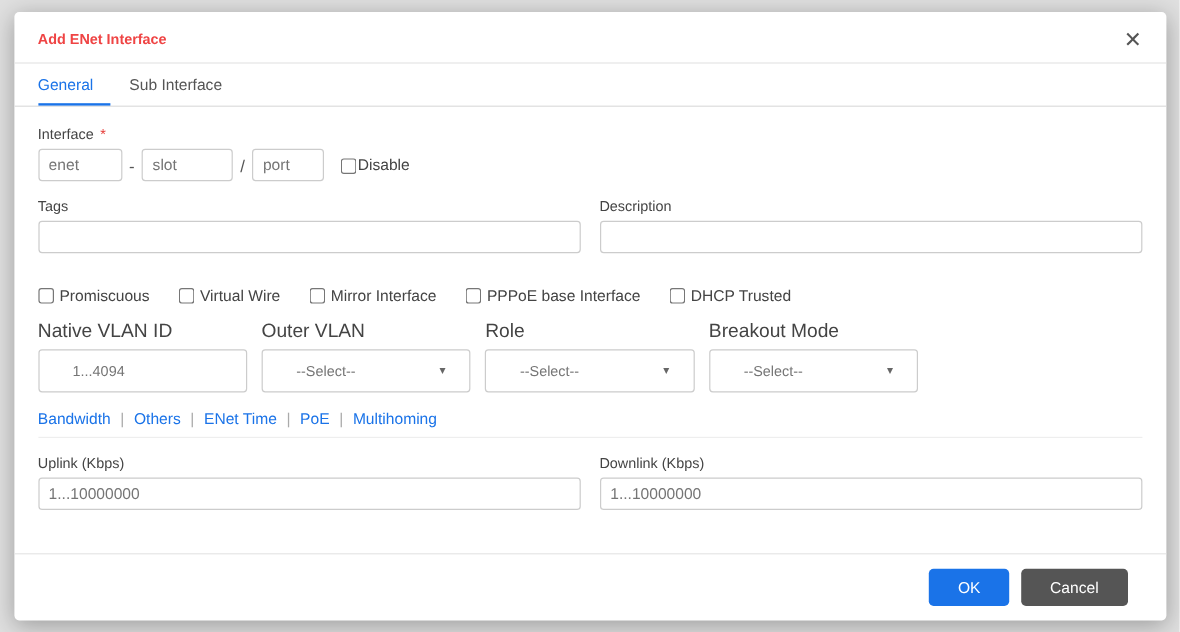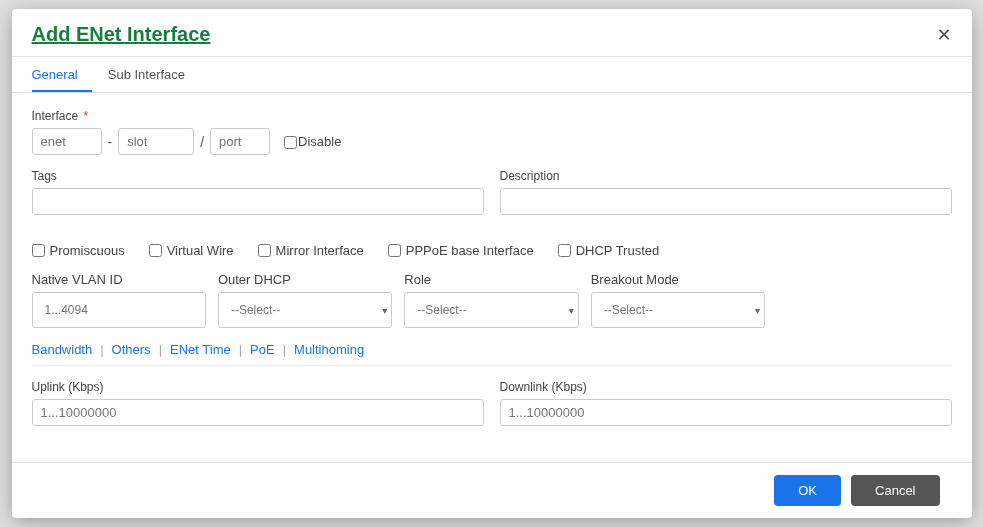--- a/index.html
+++ b/index.html
@@ -22,24 +22,23 @@
       overflow: hidden;
     }
     .dialog-header {
       display: flex;
       justify-content: space-between;
       align-items: center;
       padding: 14px 20px 10px 20px;
       border-bottom: 1px solid #e5e5e5;
     }
     .dialog-title {
-      font-size: 20px;
+      font-size: 12px;
       font-weight: 600;
-      color: #15803d;
-      text-decoration: underline;
+      color: #ef4444;
     }
     .close-btn {
       cursor: pointer;
       font-size: 18px;
       color: #555;
       background: none;
       border: none;
       line-height: 1;
     }
     .tabs {
@@ -130,30 +129,30 @@
       cursor: pointer;
     }
     .dropdowns-row {
       display: grid;
       grid-template-columns: repeat(5, 1fr);
       gap: 12px;
       margin-bottom: 14px;
     }
     .dropdown-group { display: flex; flex-direction: column; }
     .dropdown-group label {
-      font-size: 13px;
+      font-size: 16px;
       color: #444;
       margin-bottom: 5px;
     }
     .dropdown-input {
       display: flex;
       align-items: center;
       border: 1px solid #ccc;
       border-radius: 3px;
-      padding: 5px 4px;
+      padding: 5px 20px;
       background: #fff;
       cursor: pointer;
       font-size: 12px;
     }
     .dropdown-input input {
       border: none;
       outline: none;
       width: 100%;
       font-size: 12px;
       color: #999;
@@ -298,21 +297,21 @@
 
       <div class="dropdown-group number-input">
         <label>Native VLAN ID</label>
         <div class="dropdown-input">
           <input type="text" placeholder="1...4094" style="">
         </div>
       </div>
 
 
       <div class="dropdown-group">
-        <label>Outer DHCP</label>
+        <label>Outer VLAN</label>
         <div class="dropdown-input">
           <input type="text" readonly="" placeholder="--Select--" style="">
           <span class="arrow">▾</span>
         </div>
       </div>
 
       <div class="dropdown-group">
         <label>Role</label>
         <div class="dropdown-input">
           <input type="text" readonly="" placeholder="--Select--" style="">

